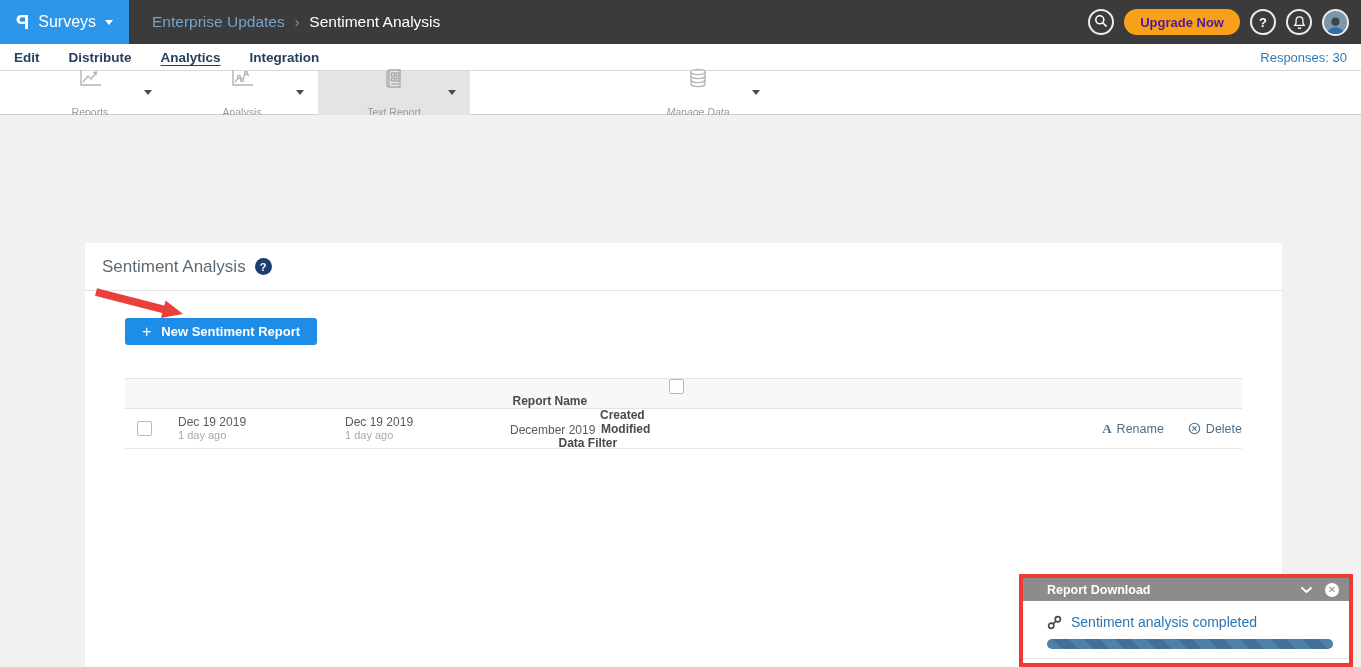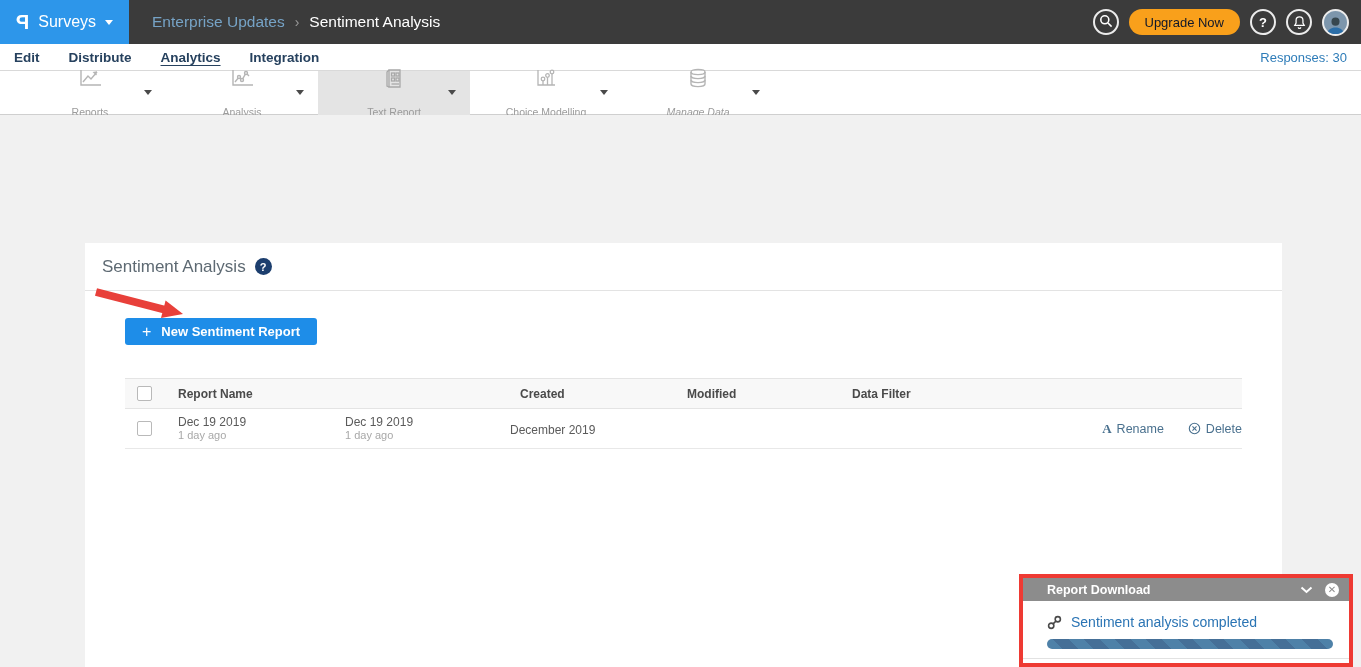--- a/index.html
+++ b/index.html
@@ -17,21 +17,21 @@
     border-right:4px solid transparent; border-top:5px solid #fff; }
   .breadcrumb { display:flex; align-items:center; gap:10px; margin-left:23px; font-size:15.5px; }
   .crumb-parent { color:#76a3c6; cursor:pointer; }
   .crumb-sep { color:#9a9a9a; font-size:14px; }
   .crumb-current { color:#fff; }
   .header-right { margin-left:auto; display:flex; align-items:center; gap:10px; margin-right:12px; }
   .circle-btn { width:26px; height:26px; border-radius:50%; border:2px solid #ececec;
     display:flex; align-items:center; justify-content:center; color:#fff;
     font-weight:bold; font-size:13px; cursor:pointer; background:transparent; }
   .upgrade-btn { height:26px; border:none; border-radius:13px; background:#f9a01b;
-    color:#0f172a; font-weight:normal; font-size:13px; padding:0 16px; cursor:pointer;
+    color:#4c1d95; font-weight:bold; font-size:13px; padding:0 16px; cursor:pointer;
     font-family:inherit; }
   .avatar { width:27px; height:27px; border-radius:50%; border:2px solid #ececec;
     background:linear-gradient(180deg,#8fa7bd 0%,#5c7causesb 100%);
     background-color:#7d96ac; overflow:hidden; position:relative; cursor:pointer; }
   .avatar svg { position:absolute; left:0; top:2px; }
 
   
   .survey-nav { position:absolute; left:0; top:44px; width:1361px; height:27px;
     background:#fff; border-bottom:1px solid #d9d9d9; display:flex; align-items:center; }
   .nav-item { font-size:13.5px; font-weight:bold; color:#26415e; margin-left:29px;
@@ -63,21 +63,21 @@
   .panel-body { padding:0 40px; }
   .new-report-btn { margin-top:27px; height:27px; background:#1e8de8; border:none;
     border-radius:3px; color:#fff; font-size:13px; font-weight:bold; padding:0 17px;
     display:flex; align-items:center; gap:10px; cursor:pointer; font-family:inherit; }
   .plus-glyph { font-size:16px; font-weight:normal; }
 
   
   .report-table { margin-top:33px; }
   .t-head { display:flex; align-items:center; height:31px; background:#f8f8f8;
     border-top:1px solid #e4e4e4; border-bottom:1px solid #e4e4e4;
-    font-size:12px; font-weight:bold; color:#4a4a4a; }
+    font-size:12px; font-weight:bold; color:#4a4a4a;flex-direction:column; }
   .t-row { display:flex; align-items:center; height:40px; border-bottom:1px solid #e8e8e8; }
   .col-check { width:53px; padding-left:12px; }
   .col-name { width:342px; }
   .col-created { width:167px; }
   .col-modified { width:165px; }
   .col-filter { width:250px; }
   .col-actions { flex:1; display:flex; justify-content:flex-end; gap:24px; }
   .checkbox { width:15px; height:15px; border:1px solid #b9b9b9; border-radius:2px;
     background:#fff; cursor:pointer; }
   .report-link { font-size:13px; color:#4a7cb0; cursor:pointer; }
@@ -197,35 +197,20 @@
           <rect x="12" y="4" width="3" height="3"></rect>
         <rect x="7.5" y="9" width="3" height="3"></rect>
           <rect x="12" y="9" width="3" height="3"></rect>
         <line x1="7.5" y1="15" x2="15" y2="15"></line>
       </svg>
     </span>
     <span class="tool-label">Text Report</span>
     <span class="tool-caret"></span>
   </div>
 
-  <div class="tool-cell" style="left:470px;">
-    <span class="tool-icon">
-      <svg width="24" height="19" viewBox="0 0 24 19" fill="none" stroke="#b5b5b5" stroke-width="1.3">
-        <path d="M4 1v15h17"></path>
-        <circle cx="9" cy="10" r="1.8"></circle>
-          <circle cx="13.5" cy="6.5" r="1.8"></circle>
-          <circle cx="18" cy="3" r="1.8"></circle>
-        <line x1="9" y1="12" x2="9" y2="16"></line>
-          <line x1="13.5" y1="8.5" x2="13.5" y2="16"></line>
-          <line x1="18" y1="5" x2="18" y2="16"></line>
-      </svg>
-    </span>
-    <span class="tool-label">Choice Modelling</span>
-    <span class="tool-caret"></span>
-  </div>
 
   <div class="tool-cell" style="left:622px;font-style:italic;">
     <span class="tool-icon">
       <svg width="22" height="20" viewBox="0 0 22 20" fill="none" stroke="#b5b5b5" stroke-width="1.4">
         <ellipse cx="11" cy="4" rx="7" ry="2.6"></ellipse>
         <path d="M4 4v12c0 1.4 3.1 2.6 7 2.6s7-1.2 7-2.6V4"></path>
         <path d="M4 8c0 1.4 3.1 2.6 7 2.6s7-1.2 7-2.6"></path>
         <path d="M4 12c0 1.4 3.1 2.6 7 2.6s7-1.2 7-2.6"></path>
       </svg>
     </span>

